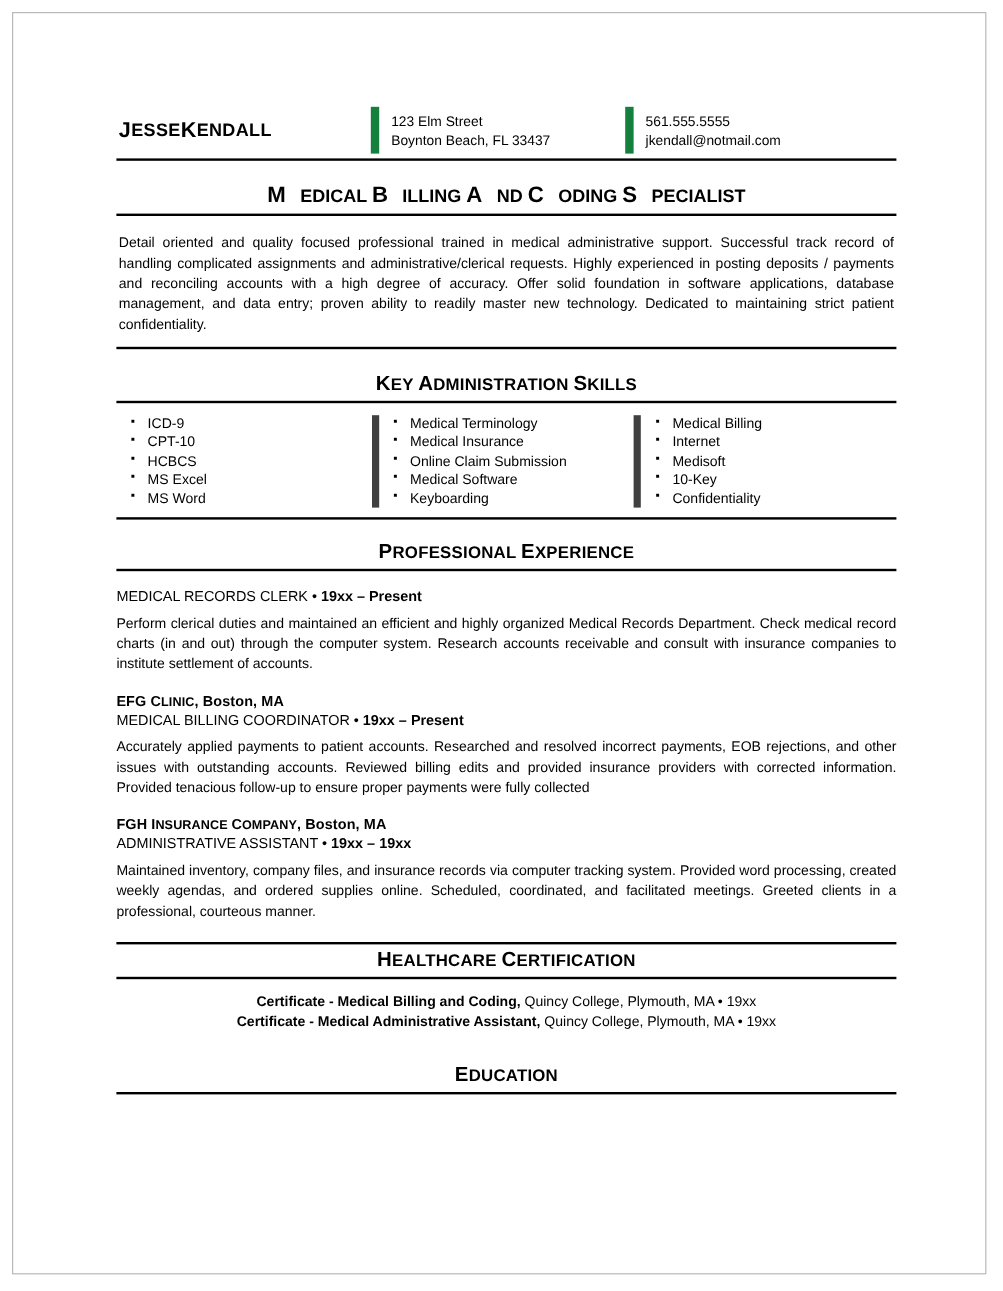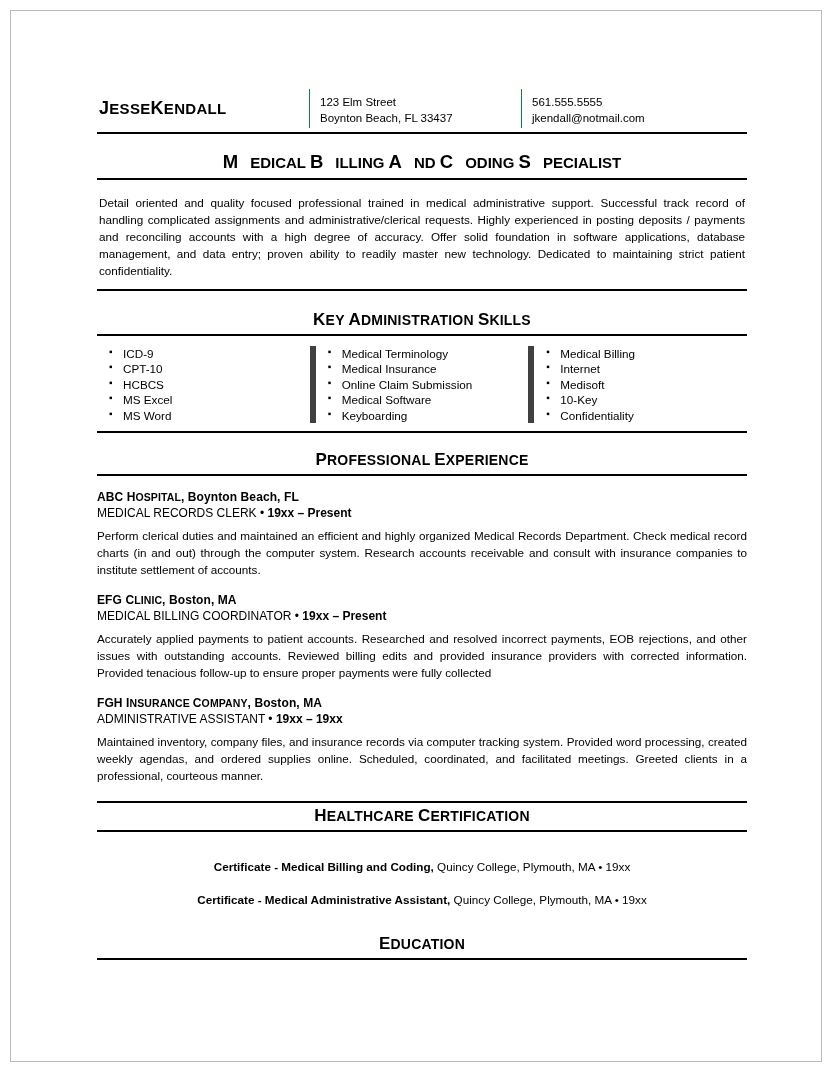--- a/index.html
+++ b/index.html
@@ -55,21 +55,21 @@
     font-size: 18px;
     font-weight: bold;
     letter-spacing: 0.3px;
     padding-left: 2px;
     box-sizing: border-box;
   }
   .hdr-name .sc { font-size: 18px; }
   .hdr-name .sc2 { font-size: 15px; }
   .hdr-col {
     padding: 6px 0 2px 10px;
-    border-left: 1px solid #15803d;
+    border-left: 7px solid #15803d;
     font-size: 11.5px;
     line-height: 1.35;
     box-sizing: border-box;
   }
   .hdr-col.addr { width: 212px; }
   .hdr-col.contact { width: 226px; }
 
   
   .sec-title {
     text-align: center;
@@ -150,21 +150,20 @@
   .exp-rule {
     border-bottom: 2px solid #000;
     margin-top: 16px;
   }
 
   
   .cert-list { padding: 10px 0 6px 0; text-align: center; }
   .cert-line {
     font-size: 11.7px;
     line-height: 1.5;
-    margin-top: 16px;
   }
   .cert-line b { font-weight: bold; }
   .edu-list { padding: 10px 0 6px 0; text-align: center; }
   .edu-line {
     font-size: 11.7px;
     line-height: 1.55;
   }
   .edu-line b { font-weight: bold; }
 </style>
 </head>
@@ -217,21 +216,20 @@
           <div class="skill-item">Internet</div>
           <div class="skill-item">Medisoft</div>
           <div class="skill-item">10-Key</div>
           <div class="skill-item">Confidentiality</div>
         </div>
       </div>
 
       <div class="sec-title tight"><span>P</span><span class="sc2">ROFESSIONAL </span><span>E</span><span class="sc2">XPERIENCE</span></div>
 
       <div class="exp-block">
-        <div class="exp-company"><span>ABC H</span><span class="sc2">OSPITAL</span><span>, Boynton Beach, FL</span></div>
         <div class="exp-role"><span>MEDICAL RECORDS CLERK • </span><b>19xx – Present</b></div>
         <div class="exp-desc">Perform clerical duties and maintained an efficient and highly organized Medical Records Department. Check medical record charts (in and out) through the computer system. Research accounts receivable and consult with insurance companies to institute settlement of accounts.</div>
       </div>
 
       <div class="exp-block">
         <div class="exp-company"><span>EFG C</span><span class="sc2">LINIC</span><span>, Boston, MA</span></div>
         <div class="exp-role"><span>MEDICAL BILLING COORDINATOR • </span><b>19xx – Present</b></div>
         <div class="exp-desc">Accurately applied payments to patient accounts. Researched and resolved incorrect payments, EOB rejections, and other issues with outstanding accounts. Reviewed billing edits and provided insurance providers with corrected information. Provided tenacious follow-up to ensure proper payments were fully collected</div>
       </div>
 

